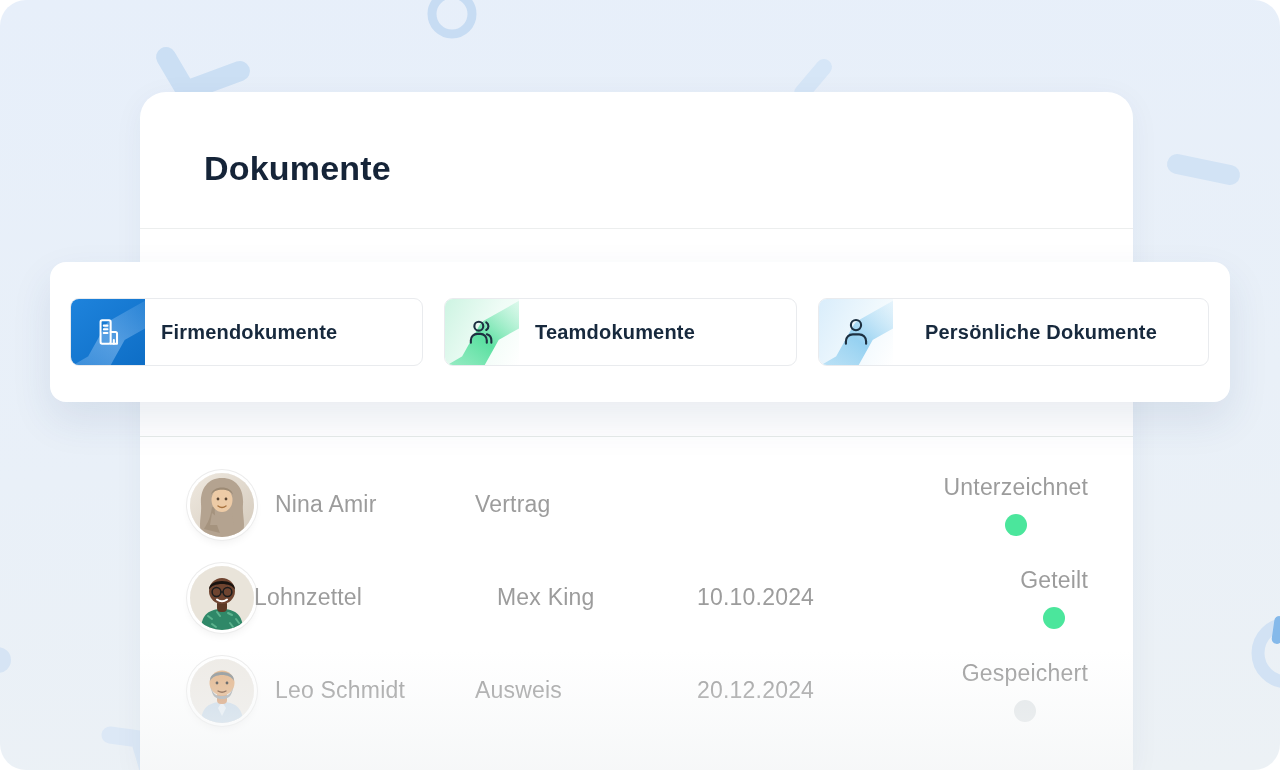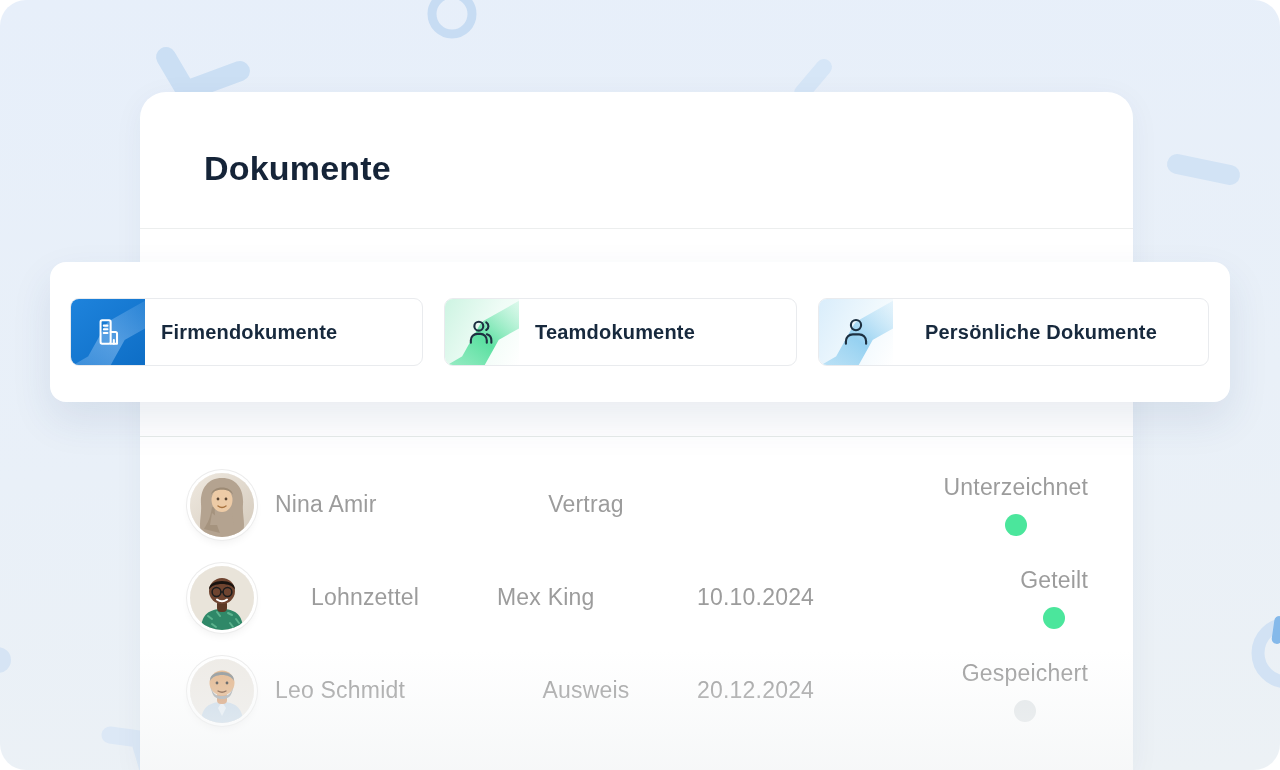--- a/index.html
+++ b/index.html
@@ -40,21 +40,21 @@
   .tile-green { background:linear-gradient(118deg,#cdf4e2 0%,#effcf6 55%,#ffffff 100%); }
   .tile-sky   { background:linear-gradient(118deg,#d9edfb 0%,#eff8fd 55%,#ffffff 100%); }
 
   
   .rows { position:absolute; left:0; top:344px; width:100%; padding:22px 45px 0 50px; }
   .row { height:93px; display:flex; align-items:center; }
   .avatar { width:64px; height:64px; border-radius:50%; flex:0 0 64px; overflow:hidden;
             box-shadow:0 0 0 3px #ffffff, 0 0 0 4px #ececec, 0 5px 10px rgba(0,0,0,.07); }
   .cell { color:#9c9c9c; font-size:23px; font-weight:400; letter-spacing:.2px; }
   .cell.name { width:200px; margin-left:21px; }
-  .cell.type { width:222px;text-align:center; }
+  .cell.type { width:222px; }
   .cell.date { flex:1; }
   .status { margin-left:auto; display:flex; align-items:center; gap:13px;flex-direction:column; }
   .status-dot { width:22px; height:22px; border-radius:50%; }
 
   .bottom-fade { position:absolute; left:0; bottom:0; width:100%; height:120px;
                  background:linear-gradient(180deg, rgba(247,248,249,0) 0%, rgba(243,245,246,.75) 100%);
                  pointer-events:none; }
 </style>
 </head>
 <body>

